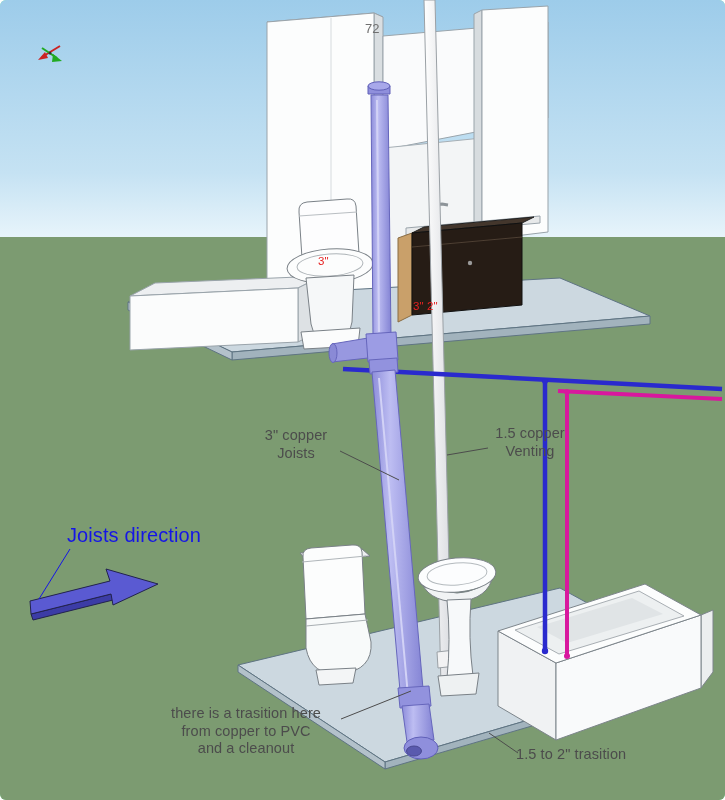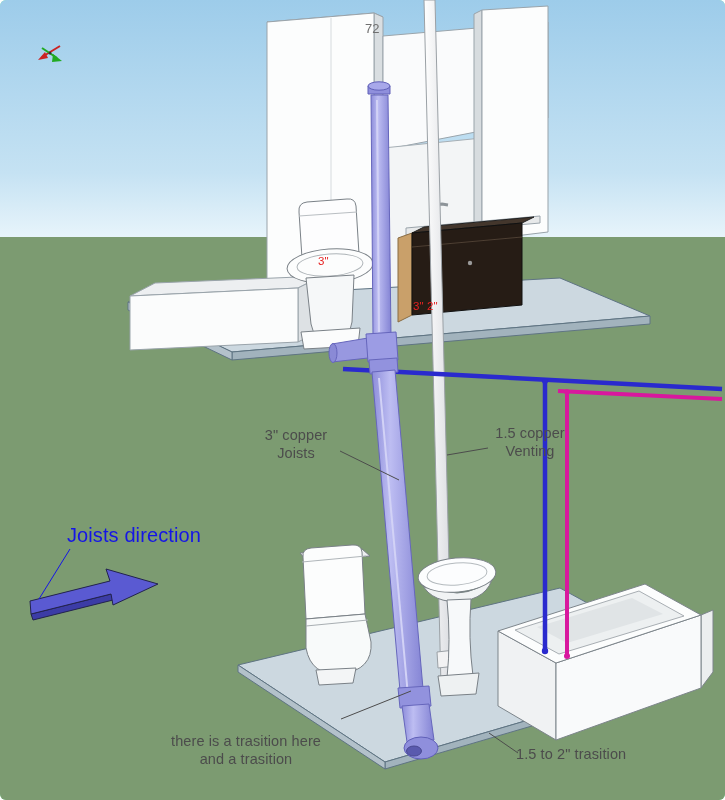--- a/index.html
+++ b/index.html
@@ -12,21 +12,21 @@
   .viewport svg { position:absolute; left:0; top:0; }
   .ann {
     position:absolute; color:#4c4c4c; font-size:14.5px; line-height:17.5px;
     letter-spacing:0.1px;
   }
   .center { text-align:center; }
   .ann-72     { left:365px; top:20px;  color:#707070; font-size:13px; }
   .ann-drain  { left:246px; top:427px; width:100px; }
   .ann-vent   { left:484px; top:425px; width:92px; }
   .ann-joists { left:67px;  top:527px; color:#1515e6; font-size:20px; }
-  .ann-trans  { left:148px; top:705px; width:196px;margin-top:28px; }
+  .ann-trans  { left:148px; top:705px; width:196px; }
   .ann-trans2 { left:516px; top:746px; white-space:nowrap; }
   .ann-red    { color:#e62222; font-size:11.5px; line-height:12px; }
   .ann-dim3   { left:318px; top:255px; }
   .ann-dim32  { left:413px; top:300px; }
 </style>
 </head>
 <body>
 
 <div class="viewport">
 
@@ -191,21 +191,22 @@
 
   <div class="ann ann-vent center">
     <div>1.5 copper</div>
     <div>Venting</div>
   </div>
 
   <div class="ann ann-joists">Joists direction</div>
 
   <div class="ann ann-trans center">
     <div>there is a trasition here</div>
-    <div>and a trasition</div>
+    <div>from copper to PVC</div>
+    <div>and a cleanout</div>
   </div>
 
   <div class="ann ann-trans2">1.5 to 2" trasition</div>
 
   <div class="ann ann-red ann-dim3">3"</div>
 
   <div class="ann ann-red ann-dim32">3" 2"</div>
 
 </div>
 

